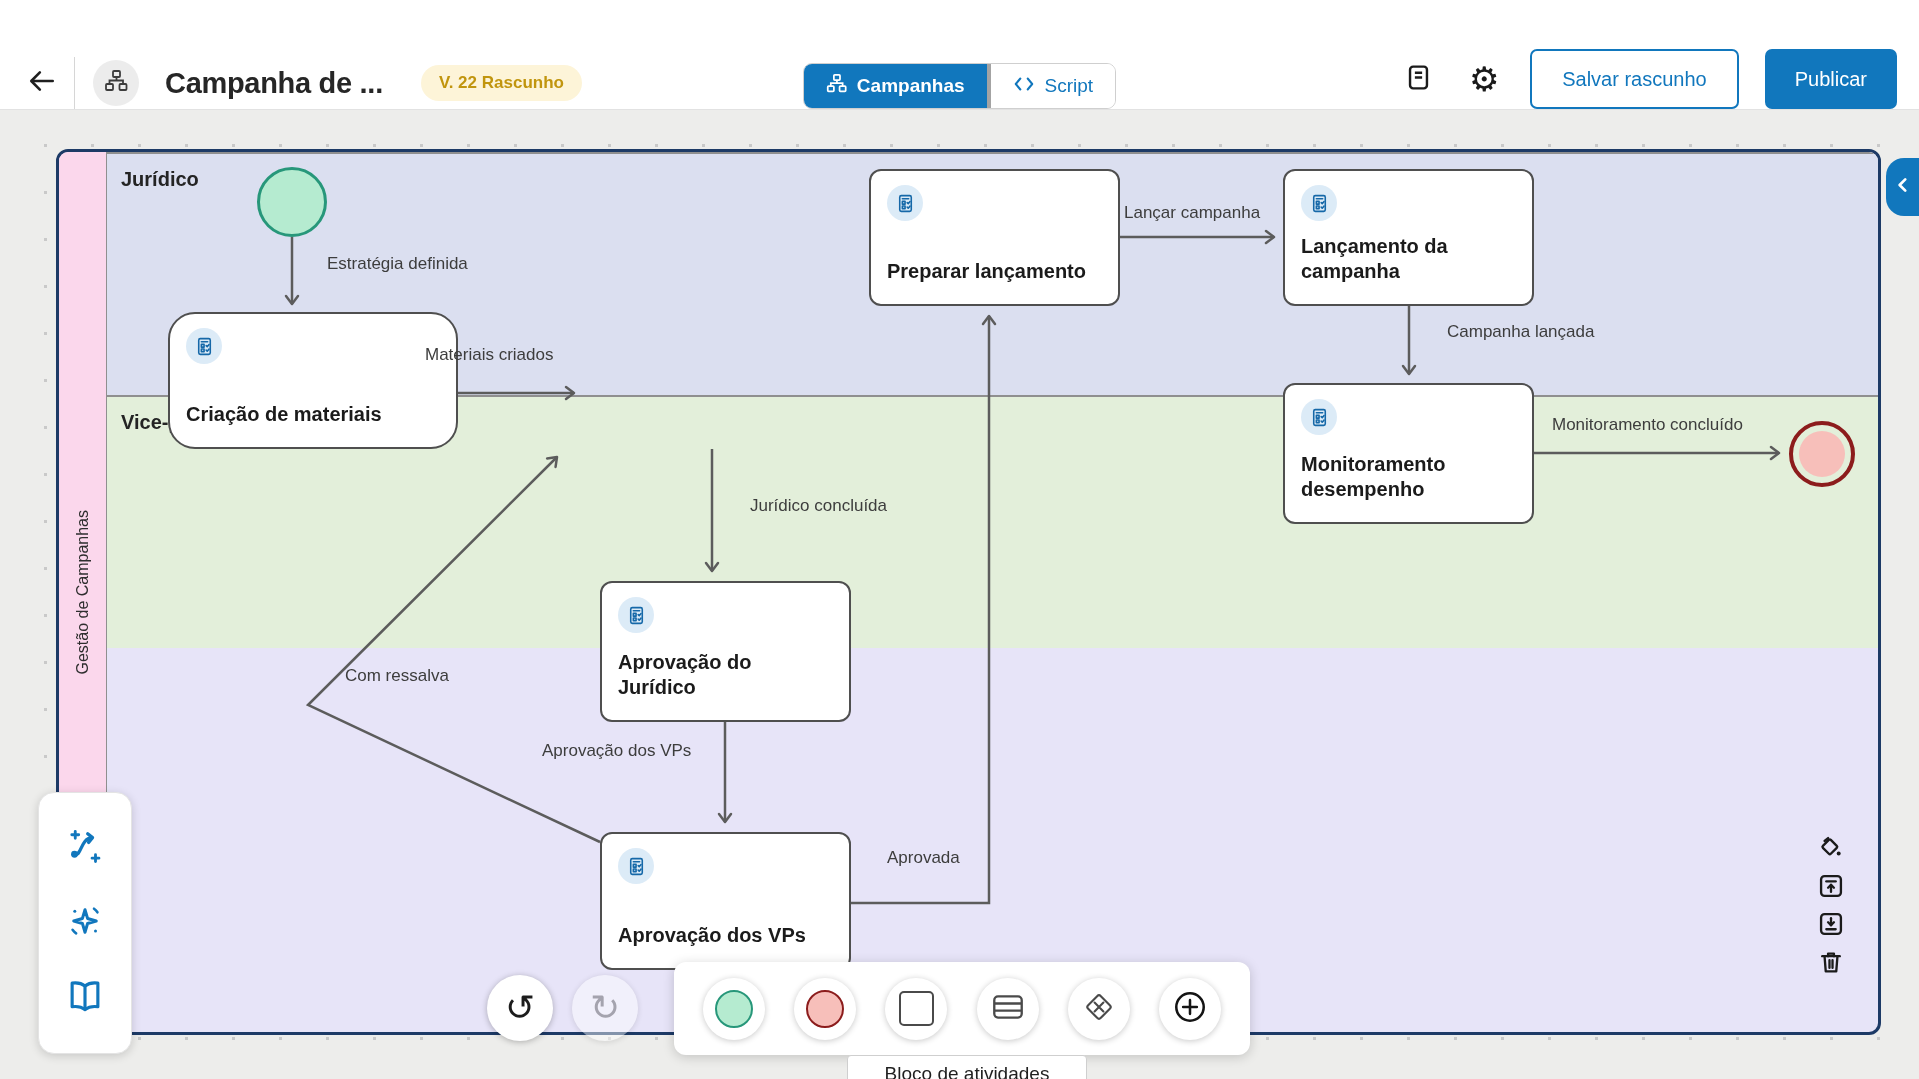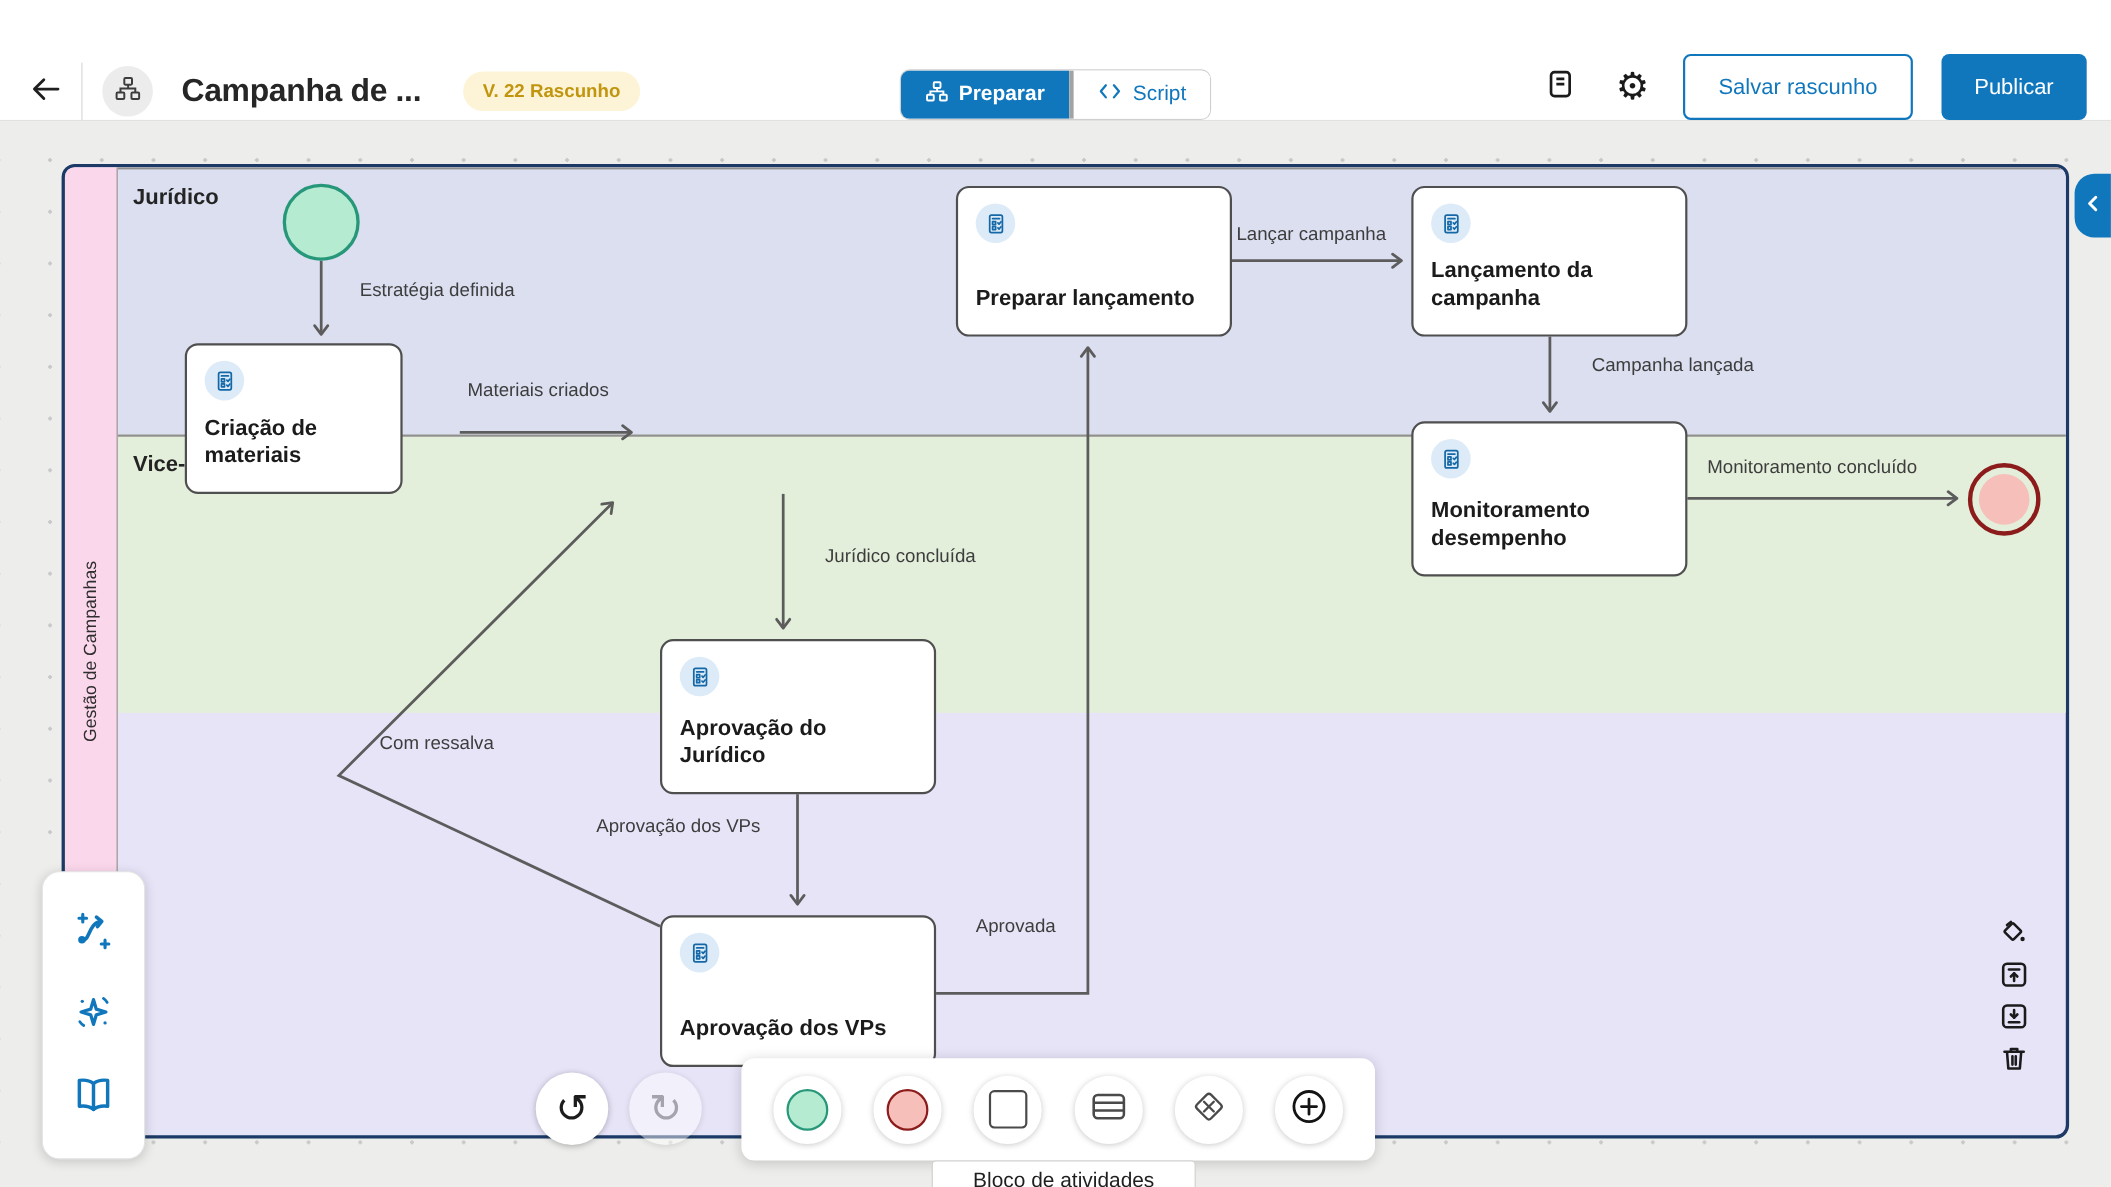--- a/index.html
+++ b/index.html
@@ -132,21 +132,21 @@
     <div class="view-toggle">
       <div class="seg active">
         <span>
           <svg width="21" height="21" viewBox="0 0 24 24" fill="none" stroke="#fff" stroke-width="2">
               <rect x="9" y="2" width="7" height="6" rx="1"></rect>
               <rect x="2" y="15" width="7" height="6" rx="1"></rect>
               <rect x="15.5" y="15" width="7" height="6" rx="1"></rect>
               <path d="M12.5 8v3.5M5.5 15v-3.5h13.5V15"></path>
             </svg>
         </span>
-        <span>Preparar</span>
+        <span>Campanhas</span>
       </div>
       <div class="seg inactive">
         <span>
           <svg width="22" height="22" viewBox="0 0 24 24" fill="none" stroke="#1177bd" stroke-width="2.2" stroke-linecap="round" stroke-linejoin="round">
               <path d="M8 6 3 12l5 6"></path>
               <path d="M16 6l5 6-5 6"></path>
             </svg>
         </span>
         <span>Script</span>
       </div>
@@ -202,31 +202,31 @@
         <line x1="1409" y1="196" x2="1409" y2="264" marker-end="url(#arrow)"></line>
         <line x1="1534" y1="343" x2="1779" y2="343" marker-end="url(#arrow)"></line>
       </g>
     </svg>
 
     <span class="flabel" style="left:327px; top:144px;">Estratégia definida</span>
     <span class="flabel" style="left:425px; top:235px;">Materiais criados</span>
     <span class="flabel" style="left:750px; top:386px;">Jurídico concluída</span>
     <span class="flabel" style="left:542px; top:631px;">Aprovação dos VPs</span>
     <span class="flabel" style="left:345px; top:556px;">Com ressalva</span>
-    <span class="flabel" style="left:887px; top:722px;">Aprovada</span>
+    <span class="flabel" style="left:887px; top:738px;">Aprovada</span>
     <span class="flabel" style="left:1124px; top:93px;">Lançar campanha</span>
     <span class="flabel" style="left:1447px; top:212px;">Campanha lançada</span>
     <span class="flabel" style="left:1552px; top:305px;">Monitoramento concluído</span>
 
     <div class="event-start"></div>
     <div class="event-end">
         <div class="event-end-inner"></div>
       </div>
 
-    <div class="task" style="left:168px; top:202px; width:198px; height:137px;">
+    <div class="task" style="left:168px; top:202px; width:290px; height:137px;border-radius:27px;">
       <div class="ticon">
         <svg width="21" height="21" viewBox="0 0 20 20" fill="none" stroke="#1568a8" stroke-width="1.5" stroke-linecap="round" stroke-linejoin="round">
             <rect x="4.5" y="2.5" width="11" height="15" rx="1.5"></rect>
             <path d="M7 5.5h6"></path>
             <rect x="7" y="8" width="2.6" height="2.6"></rect>
             <path d="M11.6 9.2l1 1 1.7-2"></path>
             <rect x="7" y="12.3" width="2.6" height="2.6"></rect>
             <path d="M11.6 13.5l1 1 1.7-2"></path>
           </svg>
       </div>

